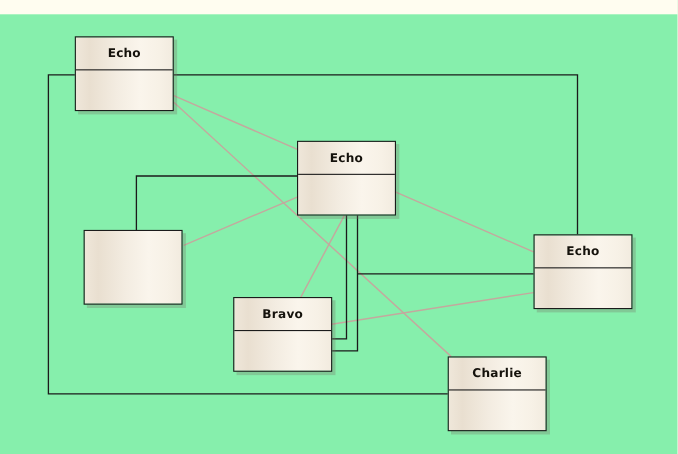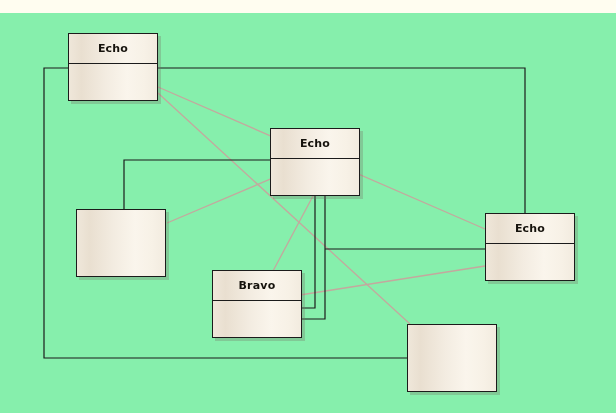--- a/index.html
+++ b/index.html
@@ -94,16 +94,17 @@
     <div class="node-title">Bravo</div>
     <div class="node-body"></div>
   </div>
 
   <div class="node" style="left: 485px; top: 200px; width: 90px; height: 68px;">
     <div class="node-title">Echo</div>
     <div class="node-body"></div>
   </div>
 
   <div class="node" style="left: 407px; top: 311px; width: 90px; height: 68px;">
+    <div class="node-title">Charlie</div>
     <div class="node-body"></div>
   </div>
 
 </div>
 
 </body></html>

